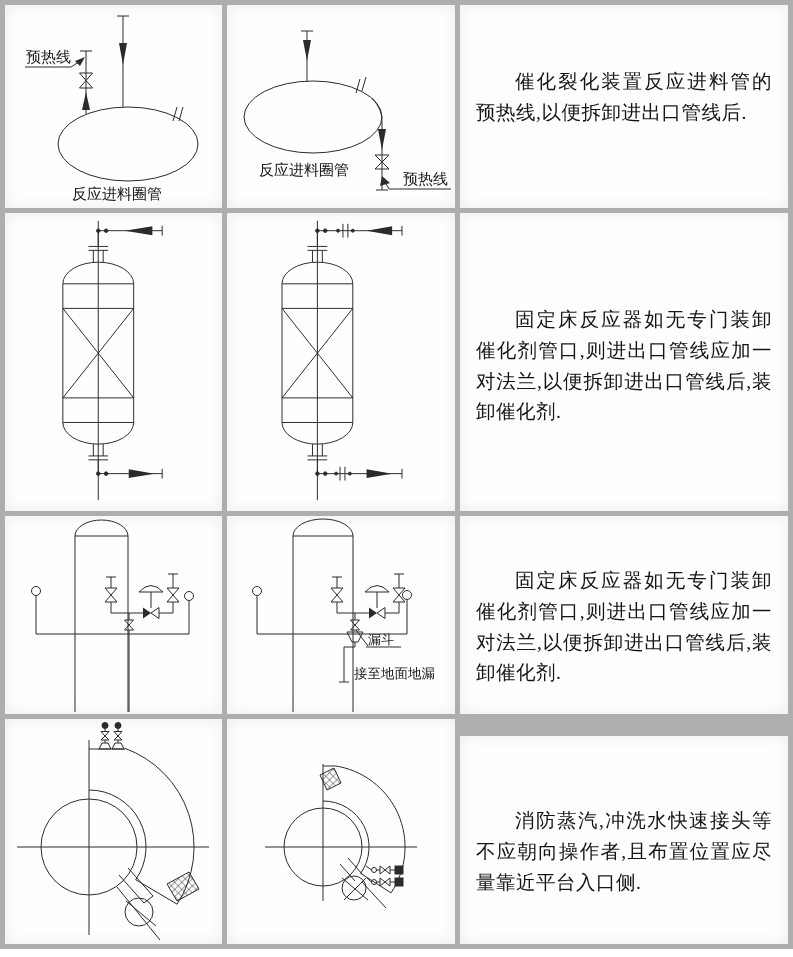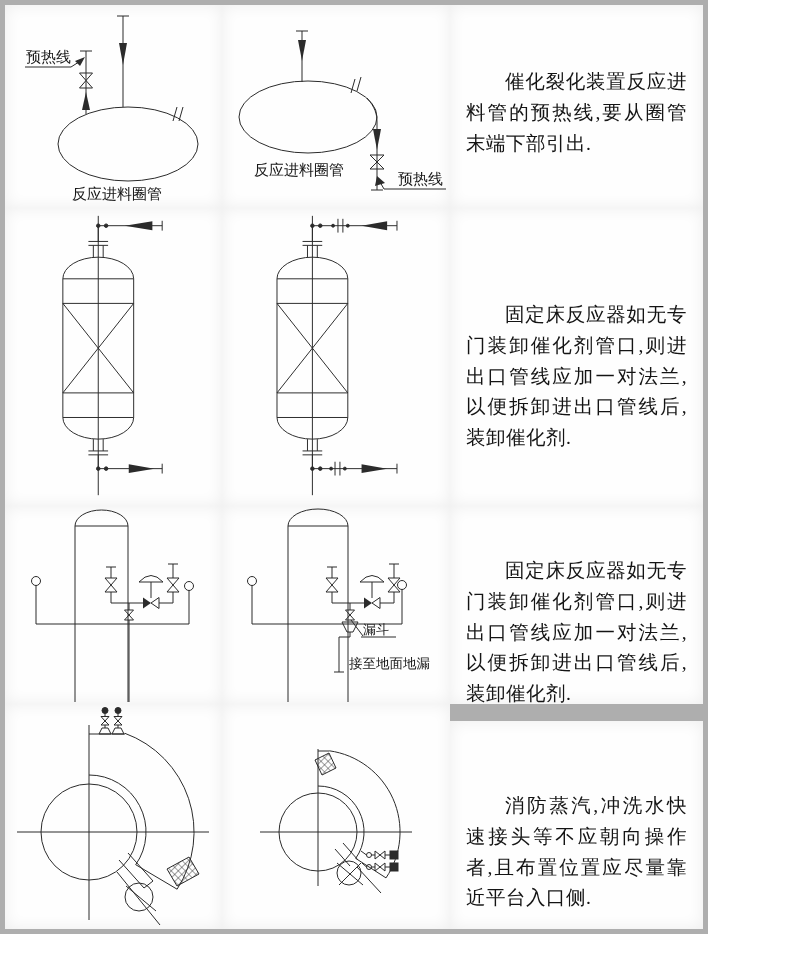--- a/index.html
+++ b/index.html
@@ -2,24 +2,25 @@
 <html><head>
 <meta charset="utf-8">
 <style>
   html,body{margin:0;padding:0;background:#ffffff;}
   .page{
     width:793px;height:957px;background:#ffffff;position:relative;
     font-family:"Liberation Serif", serif; overflow:hidden;
   }
   .grid{
     box-sizing:border-box;
-    width:708px;
+    width:793px;
     display:grid;
     grid-template-columns:217px 228px 1fr;
     grid-template-rows:203px 298px 198px 225px;
+    gap:5px;
     padding:5px;
     background:#aeaeae;
   }
   .cell{
     background:#fefefe;
     position:relative;
     box-shadow:inset 0 0 16px rgba(0,0,0,0.07);
     overflow:hidden;
   }
   .cell svg{display:block;width:100%;height:100%;}
@@ -100,21 +101,21 @@
         <text x="32" y="170" font-size="15">反应进料圈管</text>
         <g>
           <path d="M162 184 H224 M162 184 L158 177"></path>
           <polygon points="155,171 153,181 163,178"></polygon>
           <text x="176" y="179" font-size="15">预热线</text>
         </g>
       </svg>
     </div>
 
     <div class="cell note note-r1">
-      <span>催化裂化装置反应进料管的预热线,要从圈管末端下部引出.</span>
+      <span>催化裂化装置反应进料管的预热线,以便拆卸进出口管线后.</span>
     </div>
 
     <div class="cell">
       <svg viewBox="0 0 217 303">
         <path d="M93 8 V292" stroke-width="0.8"></path>
         <g>
           <path d="M57 72 A36 22 0 0 1 129 72"></path>
           <path d="M57 72 H129 M57 97 H129 M57 188 H129 M57 213 H129"></path>
           <path d="M57 72 V213 M129 72 V213"></path>
           <path d="M57 97 L129 188 M129 97 L57 188"></path>

